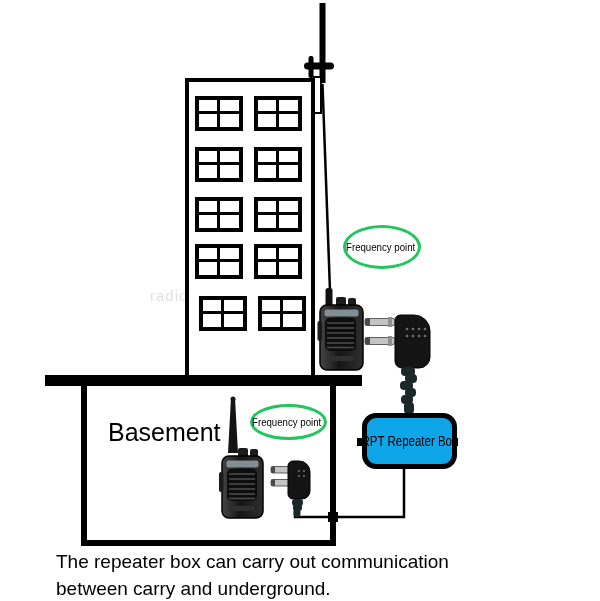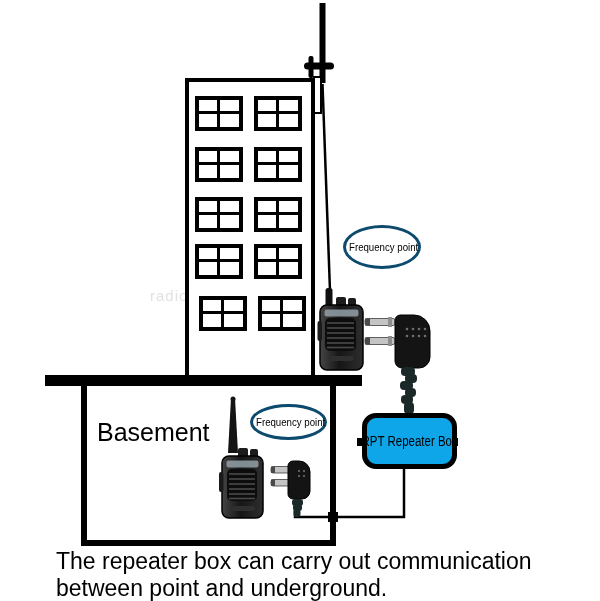--- a/index.html
+++ b/index.html
@@ -23,50 +23,50 @@
     content:"";position:absolute;left:0;right:0;top:40%;height:3px;background:#000;
   }
 
   
   #ground-bar{position:absolute;left:45px;top:375px;width:317px;height:11px;background:#000;}
   #basement-wall-left{position:absolute;left:81px;top:380px;width:6px;height:166px;background:#000;}
   #basement-wall-right{position:absolute;left:330px;top:380px;width:6px;height:166px;background:#000;}
   #basement-floor{position:absolute;left:81px;top:540px;width:255px;height:6px;background:#000;}
 
   #basement-label{
-    position:absolute;left:97px;top:418px;font-size:25px;letter-spacing:0px;color:#000;
+    position:absolute;left:108px;top:418px;font-size:25px;letter-spacing:0px;color:#000;
     white-space:nowrap;
     text-align:center;
   }
 
   
   .freq-ellipse{
-    position:absolute;border:3px solid #0c4a6e;border-radius:50%;background:#fff;
-    display:flex;align-items:center;justify-content:flex-start;
+    position:absolute;border:3px solid #22c55e;border-radius:50%;background:#fff;
+    display:flex;align-items:center;justify-content:flex-end;
   }
   #freq-upper{left:343px;top:225px;width:72px;height:38px;}
   #freq-lower{left:250px;top:404px;width:71px;height:30px;}
   .freq-ellipse span{
     font-size:10.5px;white-space:nowrap;transform:scaleX(0.92);color:#000;
   }
 
   
   #rpt-box{
     position:absolute;left:362px;top:413px;width:85px;height:46px;
     border:5px solid #000;border-radius:14px;background:#0ea5e9;
     display:flex;align-items:center;justify-content:center;
   }
   #rpt-box span{font-size:14px;white-space:nowrap;transform:scaleX(0.82);color:#000;}
   .rpt-nub{position:absolute;width:7px;height:8px;background:#000;top:438px;}
   #rpt-nub-left{left:357px;}
   #rpt-nub-right{left:451px;}
 
   
   #caption{
-    position:absolute;left:56px;top:548px;font-size:23px;line-height:27px;color:#000;
+    position:absolute;left:56px;top:548px;font-size:19px;line-height:27px;color:#000;
     white-space:nowrap;
   }
 
   
   #watermark{
     position:absolute;left:150px;top:287px;font-size:15px;color:#c9c9c9;opacity:0.55;
     letter-spacing:1px;white-space:nowrap;
   }
 
   svg{position:absolute;overflow:visible;}
@@ -220,16 +220,16 @@
   </svg>
 
   <div class="rpt-nub" id="rpt-nub-left"></div>
   <div class="rpt-nub" id="rpt-nub-right"></div>
   <div id="rpt-box">
     <span>RPT Repeater Box</span>
   </div>
 
   <div id="caption">
     <div>The repeater box can carry out communication</div>
-    <div>between point and underground.</div>
+    <div>between carry and underground.</div>
   </div>
 
 </div>
 
 </body></html>

